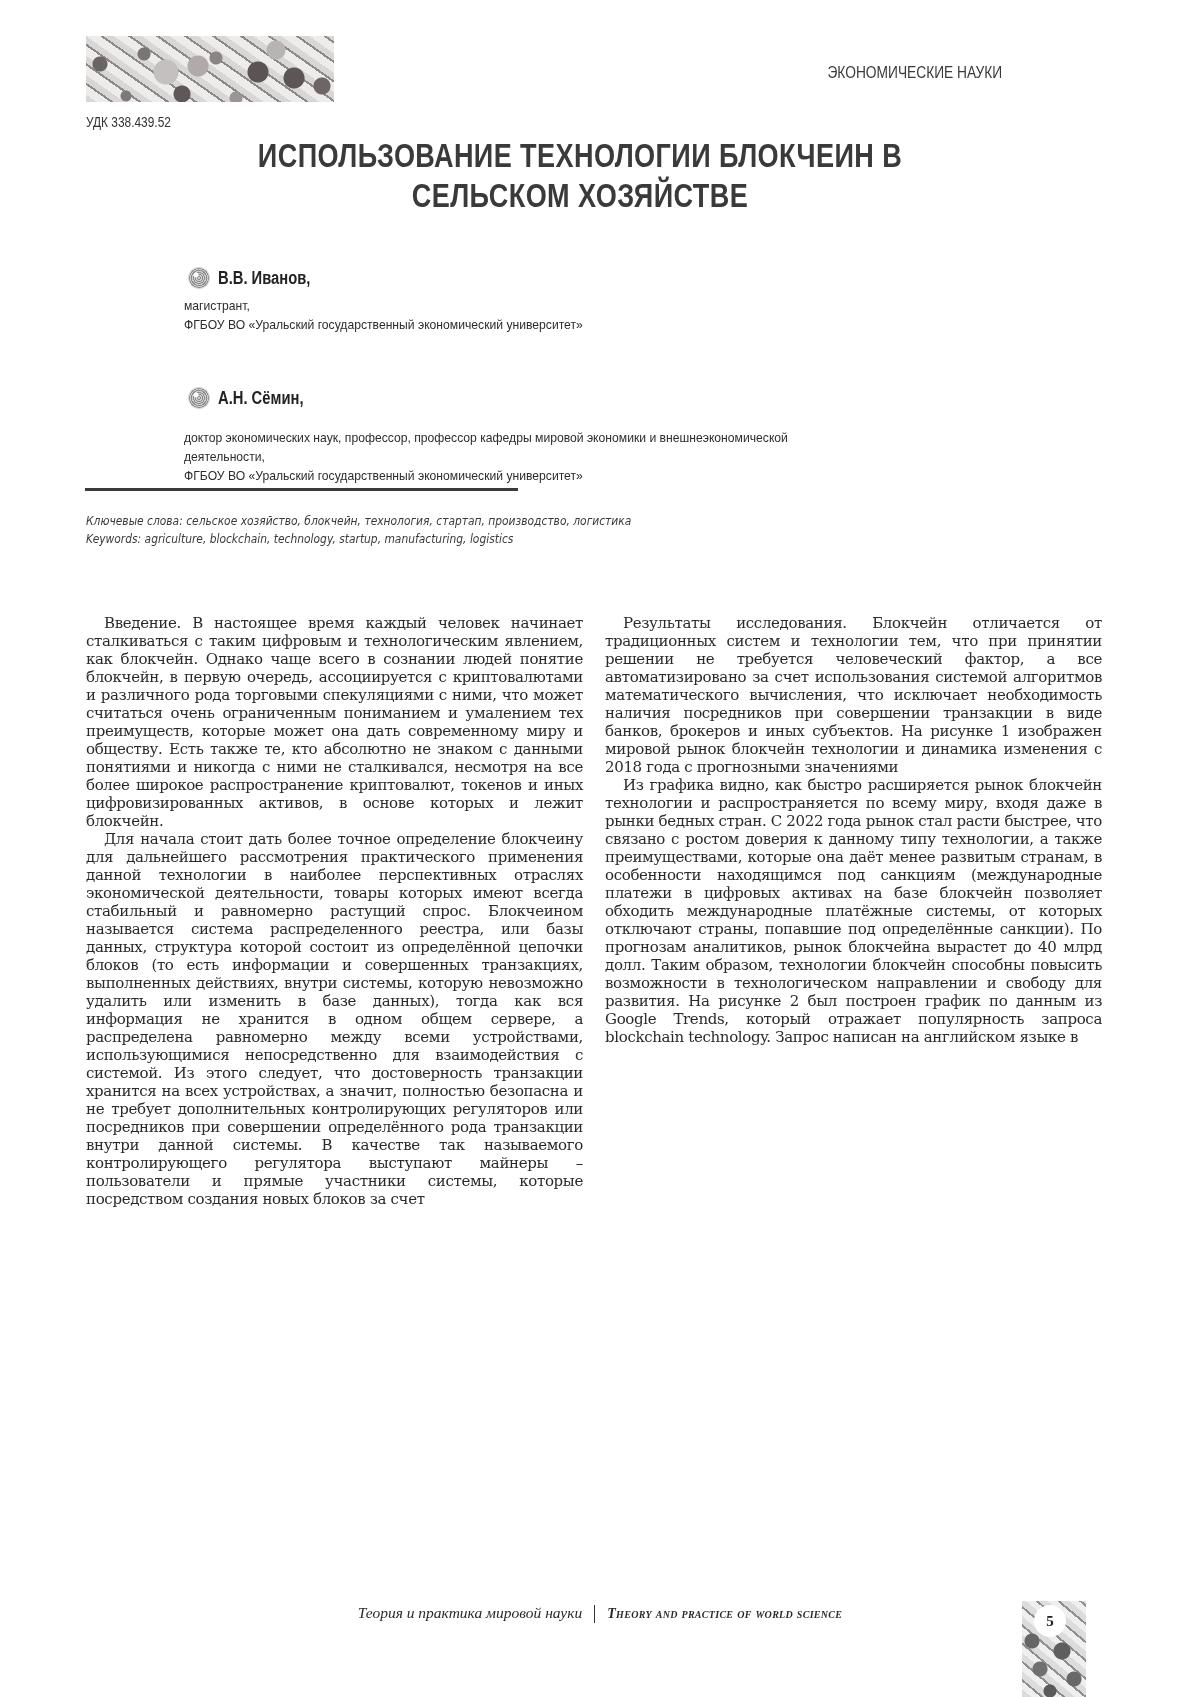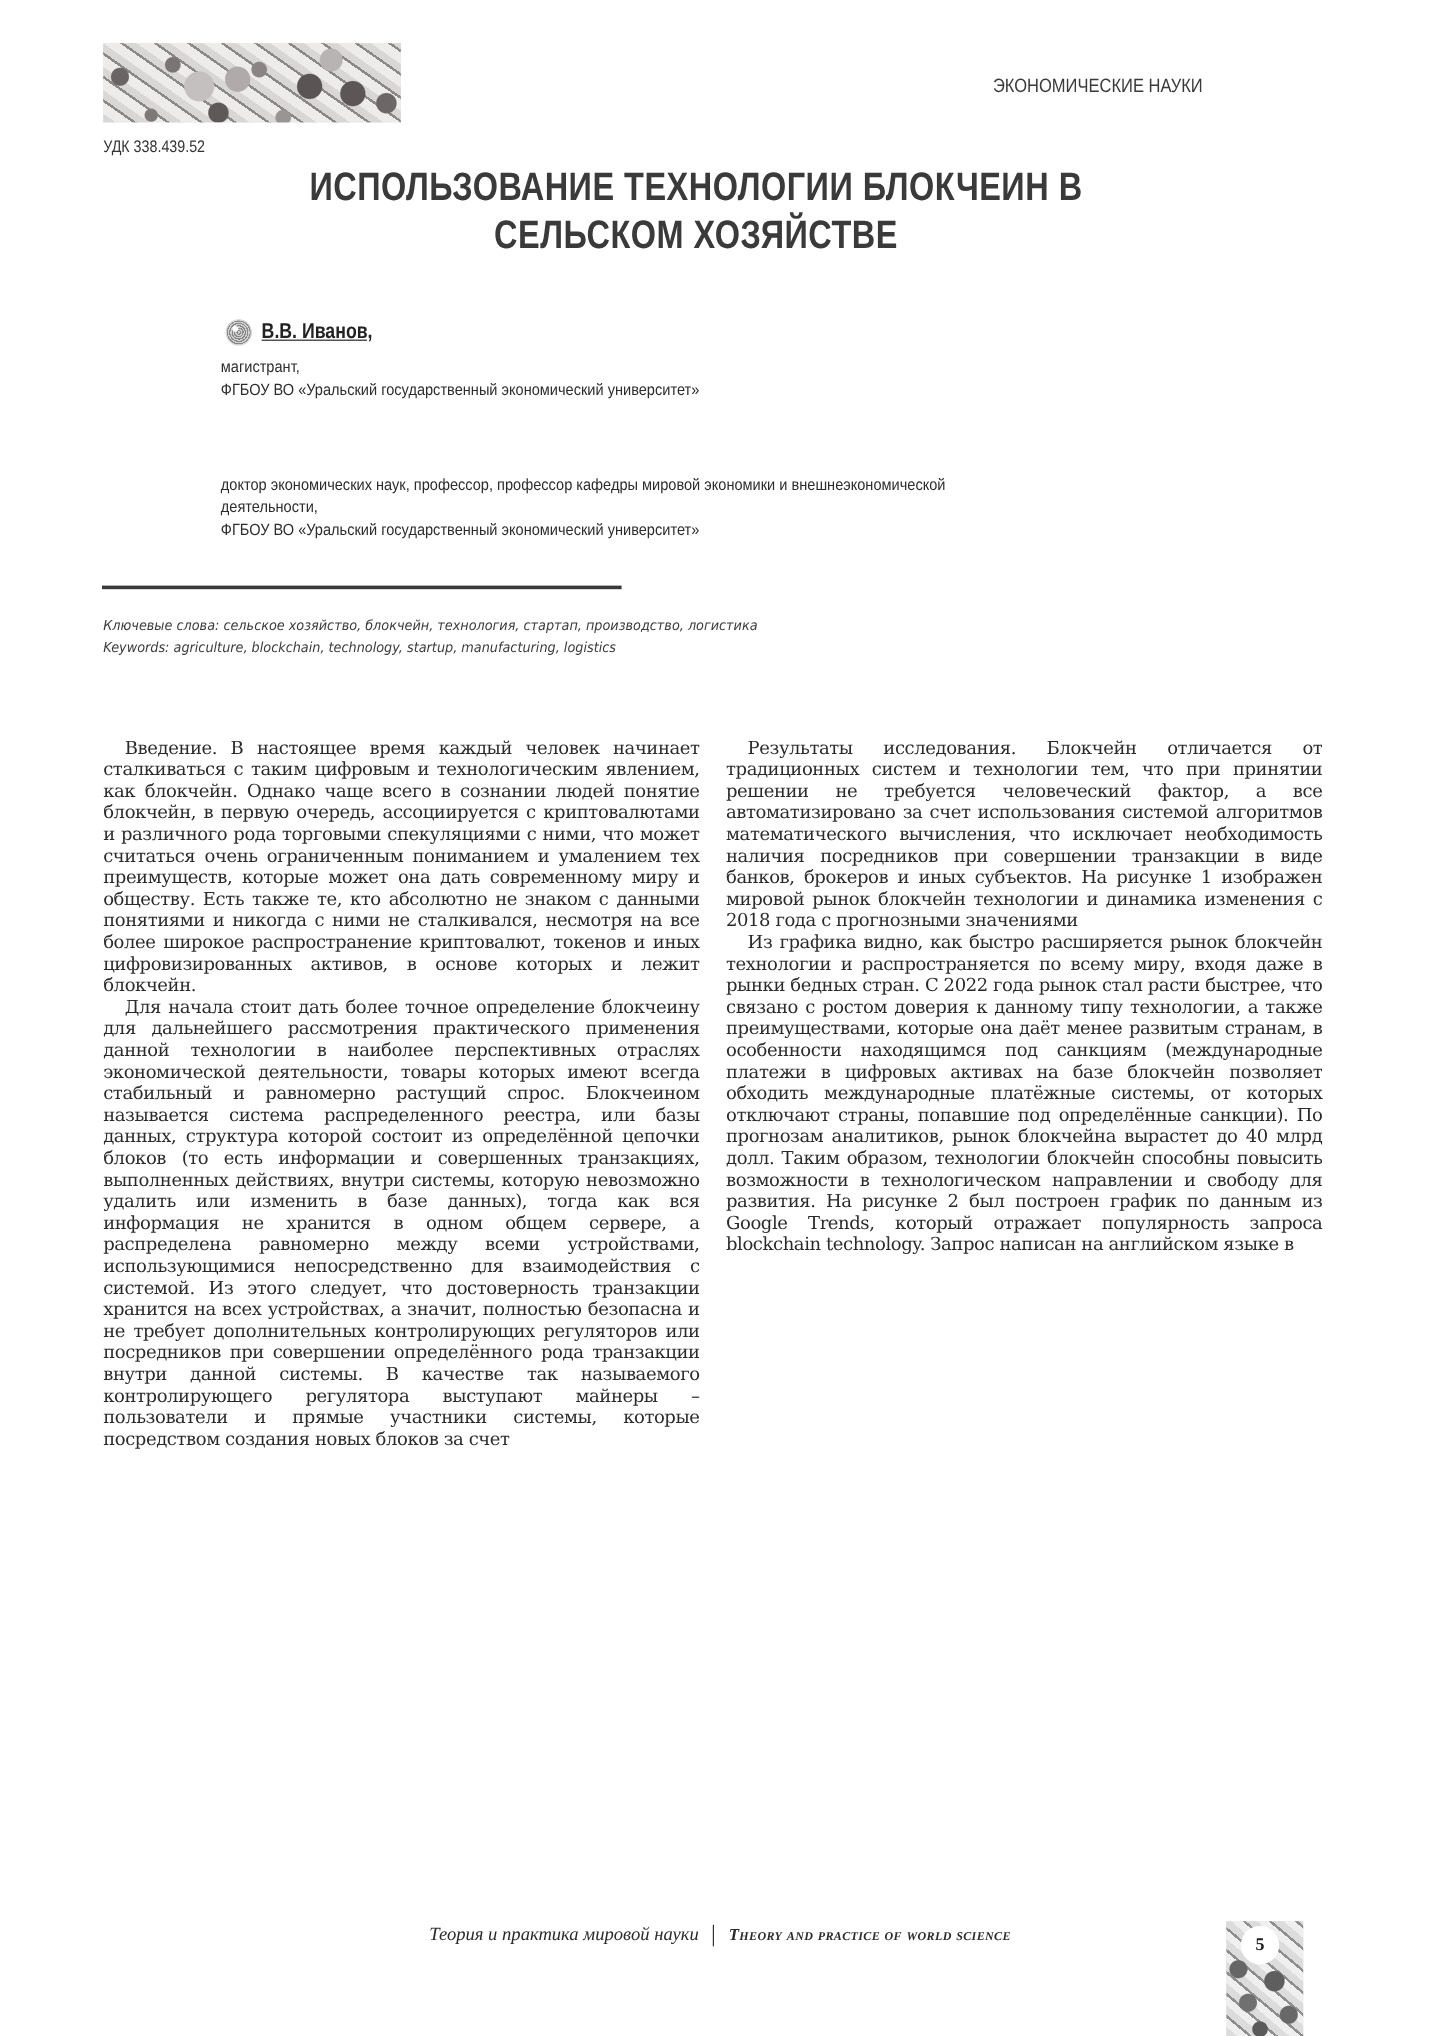--- a/index.html
+++ b/index.html
@@ -36,41 +36,41 @@
     transform: scaleX(0.85); transform-origin: left center;
   }
   .title {
     position: absolute; left: 130px; width: 900px; top: 136px;
     text-align: center; font-family: "Liberation Sans", sans-serif; font-weight: bold;
     font-size: 33px; line-height: 40px; color: #3a3a3a; letter-spacing: 0.5px;
     transform: scaleX(0.82); transform-origin: center top;
   }
 
   .author { position: absolute; left: 188px; }
-  .author .name-row { display: flex; align-items: flex-start; height: 24px; text-decoration: underline; }
+  .author .name-row { display: flex; align-items: center; height: 24px; }
   .avatar-sphere {
     width: 22px; height: 22px; border-radius: 50%; margin-right: 8px;
     background:
       radial-gradient(circle at 35% 35%, #ffffff 0 2px, transparent 3px),
       repeating-radial-gradient(circle at 50% 50%, #cfcfcf 0 1px, #8a8a8a 1px 2px),
       #bbb;
     border: 1px solid #d8d8d8;
   }
   .author-name {
     font-family: "Liberation Sans", sans-serif; font-weight: bold; font-size: 18px; color: #222;
     transform: scaleX(0.82); transform-origin: left center; display: inline-block;
   }
   .author-line {
     font-family: "Liberation Sans", sans-serif; font-size: 13.5px; line-height: 19px; color: #2c2c2c;
     transform: scaleX(0.9); transform-origin: left center; white-space: nowrap;
   }
   .author-1 { top: 266px; }
   .author-1 .details { margin-top: 6px; margin-left: -4px; }
   .author-2 { top: 386px; }
-  .author-2 .details { margin-top: 8px; margin-left: -4px; }
+  .author-2 .details { margin-top: 18px; margin-left: -4px; }
 
   .rule {
     position: absolute; left: 85px; top: 488px; width: 433px; height: 3px; background: #3a3a3a;
   }
   .keywords {
     position: absolute; left: 86px; top: 512px;
     font-family: "DejaVu Sans", sans-serif; font-style: italic; font-size: 11.5px; line-height: 18px; color: #3a3a3a;
     transform: scaleX(0.93); transform-origin: left center; white-space: nowrap;
   }
 
@@ -122,20 +122,24 @@
     <span class="avatar-sphere"></span>
     <span class="author-name">В.В. Иванов,</span>
   </div>
   <div class="details">
     <div class="author-line">магистрант,</div>
     <div class="author-line">ФГБОУ ВО «Уральский государственный экономический университет»</div>
   </div>
 </div>
 
 <div class="author author-2">
+  <div class="name-row">
+    <span class="avatar-sphere"></span>
+    <span class="author-name">А.Н. Сёмин,</span>
+  </div>
   <div class="details">
     <div class="author-line">доктор экономических наук, профессор, профессор кафедры мировой экономики и внешнеэкономической</div>
     <div class="author-line">деятельности,</div>
     <div class="author-line">ФГБОУ ВО «Уральский государственный экономический университет»</div>
   </div>
 </div>
 
 <div class="rule"></div>
 
 <div class="keywords">

